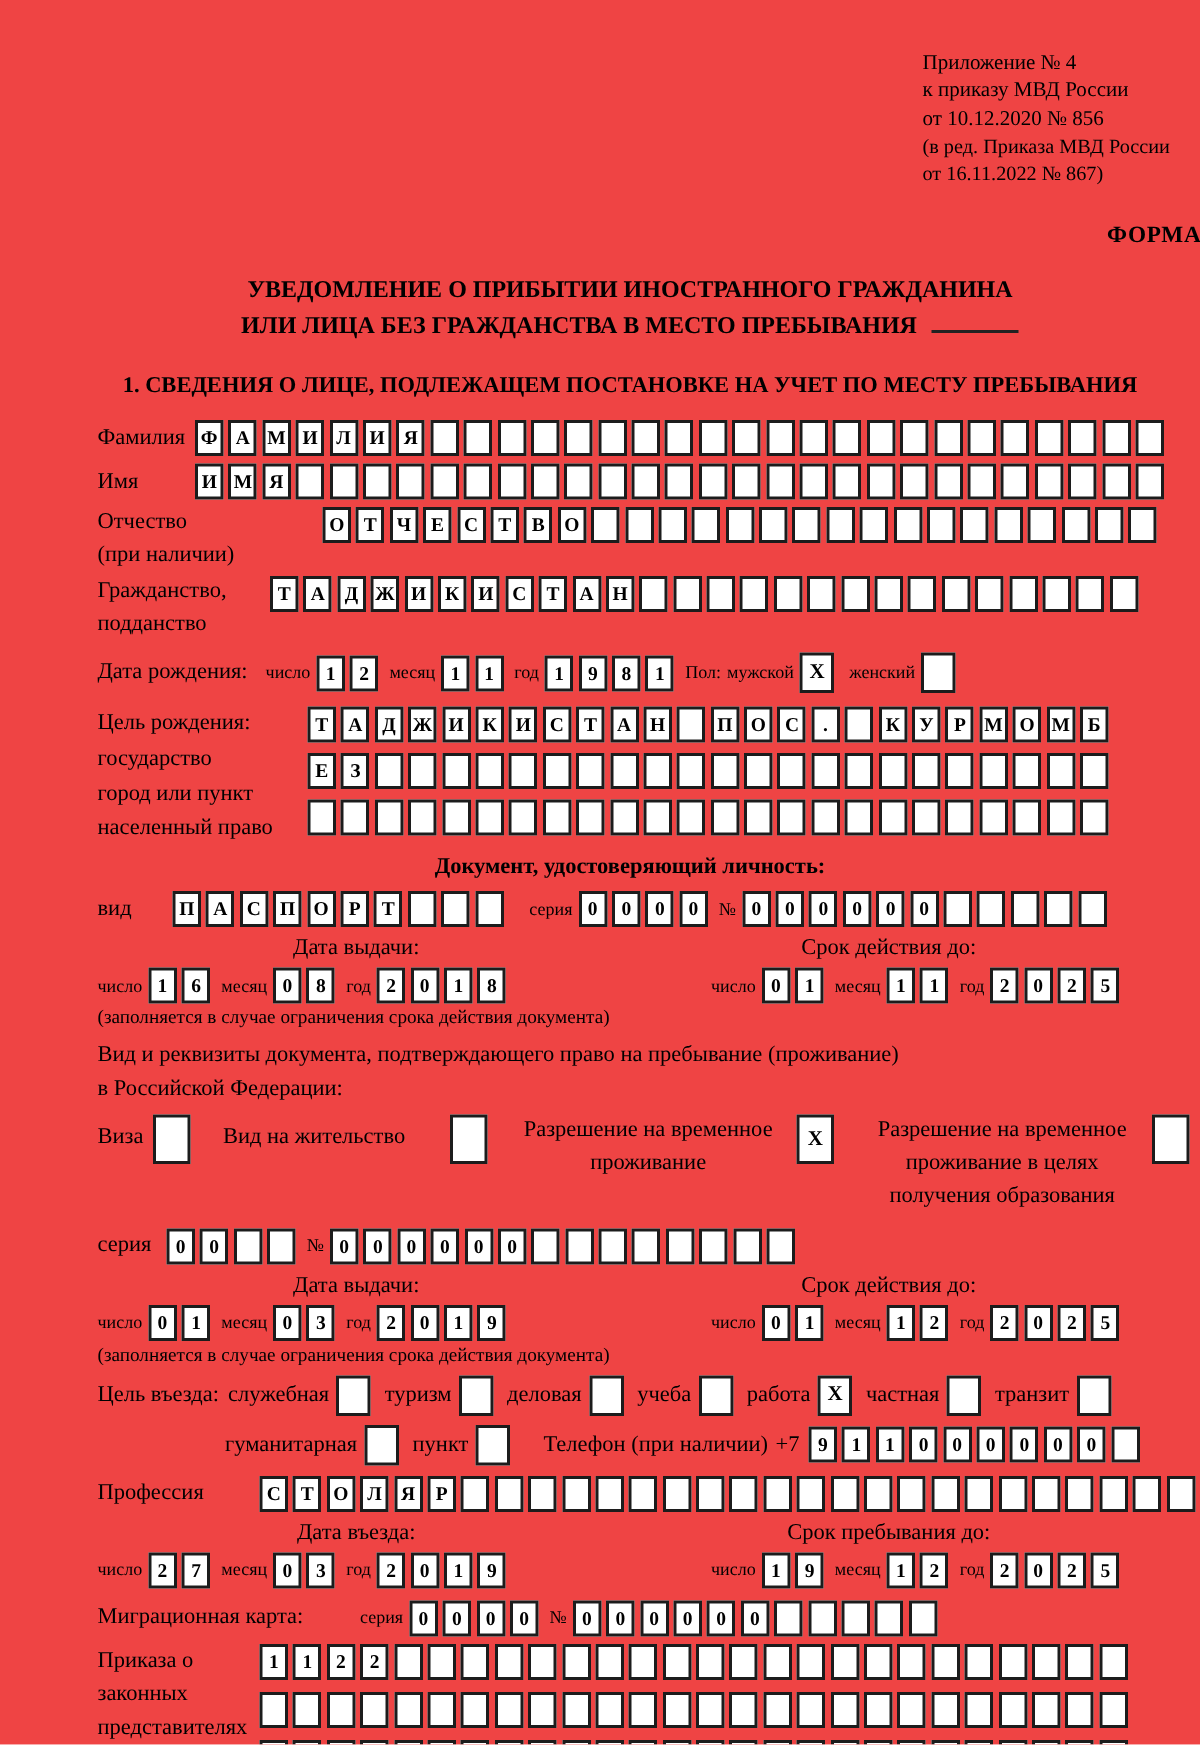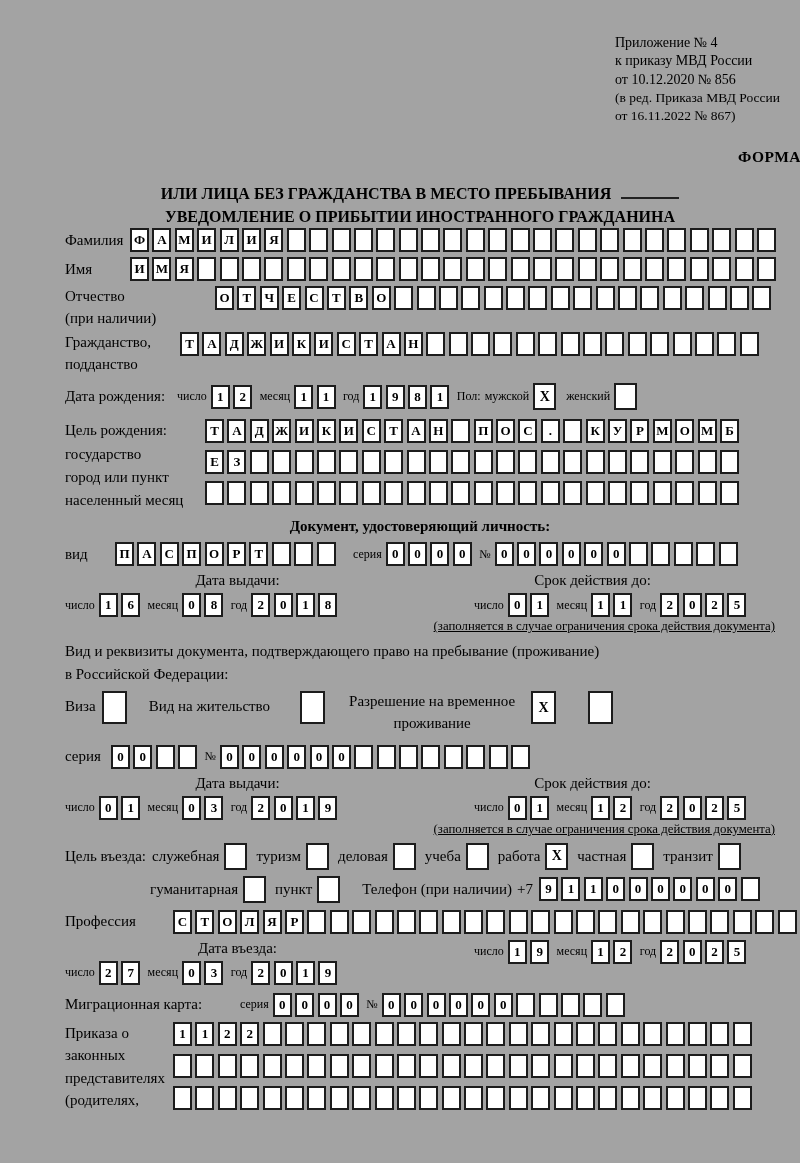--- a/index.html
+++ b/index.html
@@ -1,20 +1,20 @@
 <!DOCTYPE html>
 <html><head>
 <meta charset="utf-8">
 <style>
   html,body{margin:0;padding:0;background:#ffffff;}
   .page{
     width:800px;height:1163px;box-sizing:border-box;
     padding:34px 25px 10px 65px;
     font-family:"Liberation Serif","DejaVu Serif",serif;
-    color:#000;background:#a3a3a3;overflow:hidden;position:relative;
+    color:#000;background:#ef4444;overflow:hidden;position:relative;
   }
   .hdr-right{margin-left:550px;width:186px;font-size:14px;line-height:1.32;}
   .hdr-right .rev{font-size:13.5px;}
   .forma{font-weight:bold;font-size:15.5px;text-align:right;margin-top:22px;letter-spacing:.5px;}
   .title{ text-align:center;font-weight:bold;font-size:16px;line-height:1.4;margin-top:16px;}
   .t-underline{display:inline-block;width:58px;border-bottom:2px solid #222;height:14px;margin-left:10px;}
   .sec-heading{font-weight:bold;font-size:15px;text-align:center;margin-top:20px;margin-bottom:14px;}
   .row{display:flex;align-items:center;margin-bottom:5px;}
   .lbl{font-size:15px;flex:none;}
   .sub{font-size:12px;flex:none;margin:0 4px;}
@@ -38,21 +38,21 @@
   .top-align{align-items:flex-start;}
   .bp{display:flex;align-items:flex-start;margin-bottom:4px;}
   .bp-labels{width:140px;flex:none;font-size:15px;line-height:1.55;}
   .bp-cellcol .cells{margin-bottom:7px;}
   .center-bold{font-weight:bold;font-size:15px;text-align:center;margin:6px 0 7px 0;}
   .d-split{display:flex;margin-bottom:1px;}
   .d-left{width:345px;flex:none;}
   .d-right{flex:1;}
   .d-head{text-align:center;font-size:15px;margin-bottom:4px;}
   .dg{display:flex;align-items:center;}
-  .note-r{text-align:right;font-size:12.8px;margin:2px 0 6px 0;text-decoration:underline;}
+  .note-r{font-size:12.8px;margin:2px 0 6px 0;}
   .intro{font-size:15px;line-height:1.5;}
   .visa-row{display:flex;align-items:flex-start;margin:6px 0 10px 0;}
   .visa-row .optlbl{font-size:15px;text-align:center;line-height:1.45;flex:none;}
   .visa-row .pad-top{padding-top:5px;}
   .gap6{width:6px;flex:none;}
   .gap10{width:10px;flex:none;}
   .gap14{width:14px;flex:none;}
   .gap22{width:22px;flex:none;}
   .gap30{width:30px;flex:none;}
   .purpose .lbl{margin-right:5px;}
@@ -69,26 +69,27 @@
   <div class="hdr-right">
     <div>Приложение № 4</div>
     <div>к приказу МВД России</div>
     <div>от 10.12.2020 № 856</div>
     <div class="rev">(в ред. Приказа МВД России</div>
     <div class="rev">от 16.11.2022 № 867)</div>
     <div class="forma">ФОРМА</div>
   </div>
 
   <div class="title">
+    <div>УВЕДОМЛЕНИЕ О ПРИБЫТИИ ИНОСТРАННОГО ГРАЖДАНИНА</div>
     <div>
       <span>ИЛИ ЛИЦА БЕЗ ГРАЖДАНСТВА В МЕСТО ПРЕБЫВАНИЯ</span><span class="t-underline"></span>
     </div>
-    <div>УВЕДОМЛЕНИЕ О ПРИБЫТИИ ИНОСТРАННОГО ГРАЖДАНИНА</div>
-  </div>
-
+  </div>
+
+  <div class="sec-heading">1. СВЕДЕНИЯ О ЛИЦЕ, ПОДЛЕЖАЩЕМ ПОСТАНОВКЕ НА УЧЕТ ПО МЕСТУ ПРЕБЫВАНИЯ</div>
 
   <div class="row">
     <span class="lbl w65">Фамилия</span>
     <span class="cells">
         <span class="cell">Ф</span>
         <span class="cell">А</span>
         <span class="cell">М</span>
         <span class="cell">И</span>
         <span class="cell">Л</span>
         <span class="cell">И</span>
@@ -246,21 +247,21 @@
     <span class="chk">X</span>
     <span class="sub" style="margin-left:10px;">женский</span>
     <span class="chk"></span>
   </div>
 
   <div class="bp">
     <div class="bp-labels">
       <div>Цель рождения:</div>
       <div>государство</div>
       <div>город или пункт</div>
-      <div>населенный месяц</div>
+      <div>населенный право</div>
     </div>
     <div class="bp-cellcol">
       <div class="cells">
           <span class="cell">Т</span>
           <span class="cell">А</span>
           <span class="cell">Д</span>
           <span class="cell">Ж</span>
           <span class="cell">И</span>
           <span class="cell">К</span>
           <span class="cell">И</span>
@@ -433,20 +434,21 @@
     <span class="chk big"></span>
     <span class="gap22"></span>
     <span class="optlbl pad-top">Вид на жительство</span>
     <span class="gap30"></span>
     <span class="chk big"></span>
     <span class="gap22"></span>
     <span class="optlbl" style="width:170px;">Разрешение на временное проживание</span>
     <span class="gap14"></span>
     <span class="chk big">X</span>
     <span class="gap22"></span>
+    <span class="optlbl" style="width:180px;">Разрешение на временное проживание в целях получения образования</span>
     <span class="gap10"></span>
     <span class="chk big"></span>
   </div>
 
   <div class="row">
     <span class="lbl" style="margin-right:10px;">серия</span>
     <span class="cells">
         <span class="cell">0</span>
         <span class="cell">0</span>
         <span class="cell"></span>
@@ -610,20 +612,21 @@
         <span class="sub">год</span>
         <span class="cells">
             <span class="cell">2</span>
             <span class="cell">0</span>
             <span class="cell">1</span>
             <span class="cell">9</span>
           </span>
       </div>
     </div>
     <div class="d-right">
+      <div class="d-head">Срок пребывания до:</div>
       <div class="dg" style="padding-left:60px;">
         <span class="sub">число</span>
         <span class="cells">
             <span class="cell">1</span>
             <span class="cell">9</span>
           </span>
         <span class="sub">месяц</span>
         <span class="cells">
             <span class="cell">1</span>
             <span class="cell">2</span>

